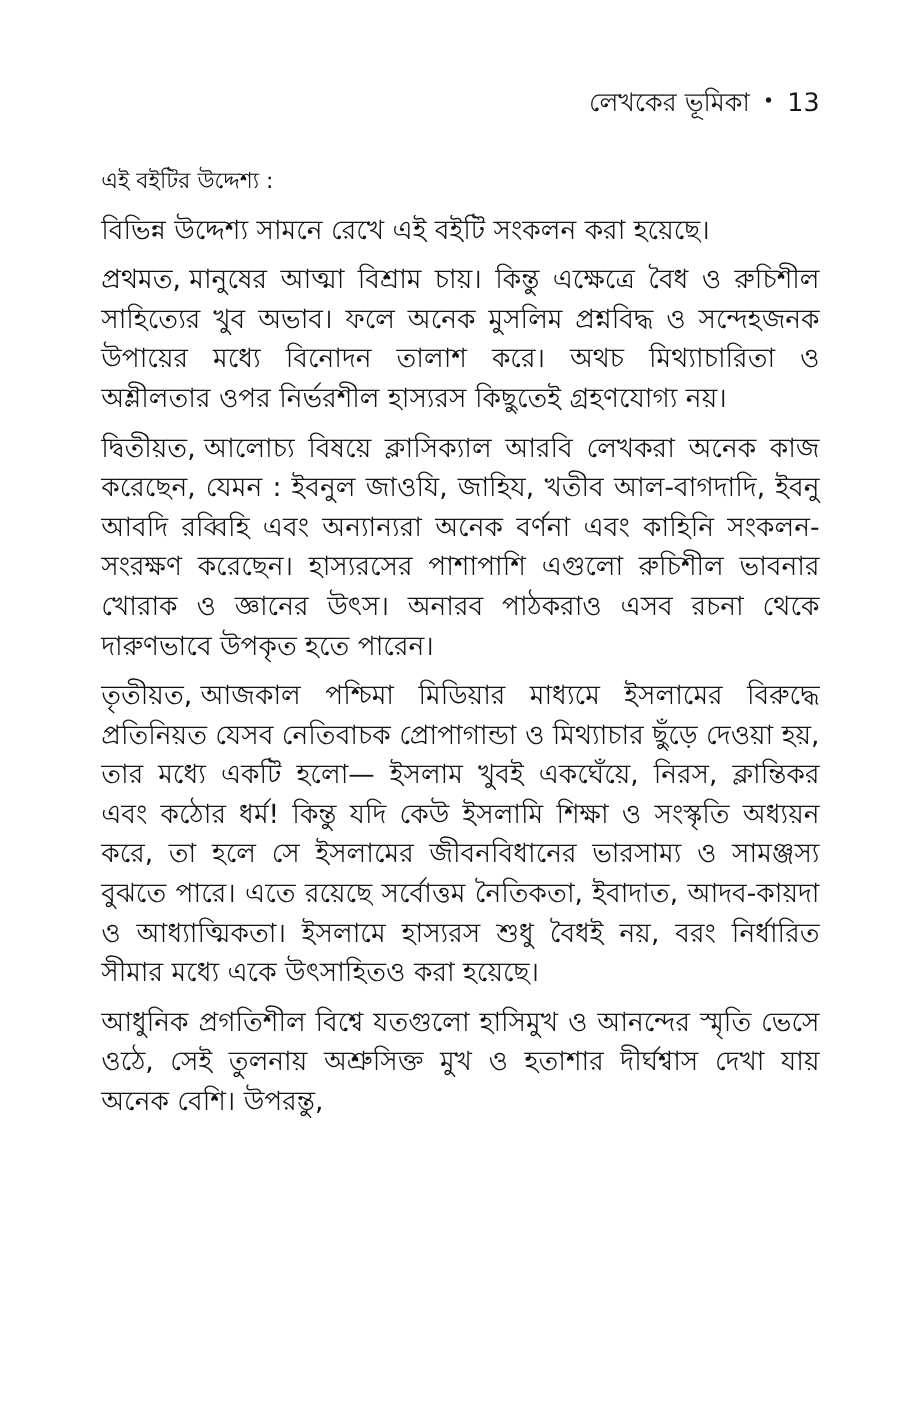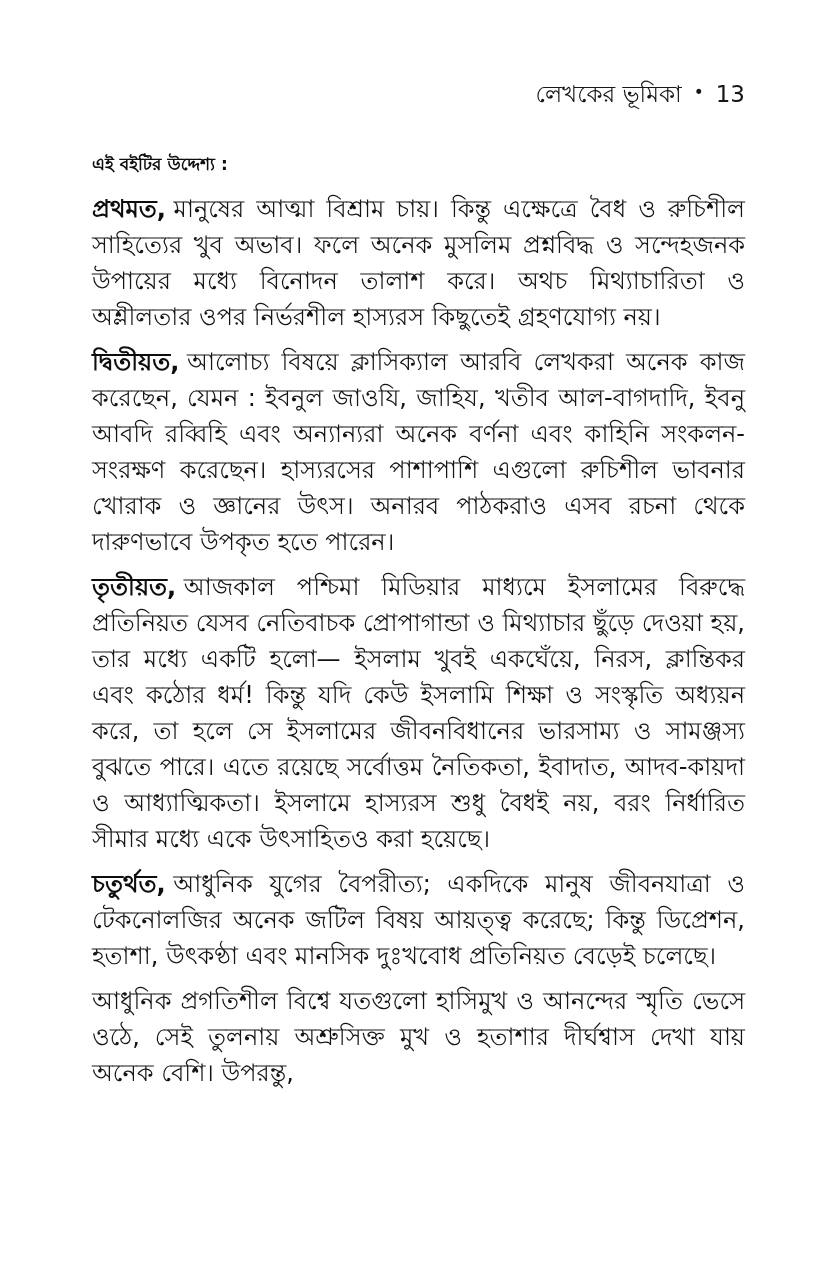--- a/index.html
+++ b/index.html
@@ -42,29 +42,29 @@
   .body-text {
     width: 653px;
     font-size: 24px;
     line-height: 36px;
     text-align: justify;
   }
   .body-text p {
     margin: 0 0 9px 0;
   }
   .section-heading {
-    font-size: 17px;
+    font-size: 20px;
     line-height: 36px;
-    font-weight: bold;
+    font-weight: normal;
     margin: 4px 0 9px 0;
     text-align: left;
     color: #0d0d0d;
   }
   .para-lead {
-    font-weight: bold;
+    font-weight: normal;
     margin-right: 0.32em;
     color: #0d0d0d;
   }
 </style>
 </head>
 <body>
 
 <div class="page">
 
   <div class="page-header">
@@ -72,35 +72,35 @@
     <span class="dot">•</span>
     <span>13</span>
   </div>
 
   <div class="body-text">
 
 
 
     <h2 class="section-heading">এই বইটির উদ্দেশ্য :</h2>
 
+    <p>
+      <span>বিভিন্ন উদ্দেশ্য সামনে রেখে এই বইটি সংকলন করা হয়েছে।</span>
+    </p>
 
     <p>
       <strong class="para-lead">প্রথমত,</strong><span>মানুষের আত্মা বিশ্রাম চায়। কিন্তু এক্ষেত্রে বৈধ ও রুচিশীল সাহিত্যের খুব অভাব। ফলে অনেক মুসলিম প্রশ্নবিদ্ধ ও সন্দেহজনক উপায়ের মধ্যে বিনোদন তালাশ করে। অথচ মিথ্যাচারিতা ও অশ্লীলতার ওপর নির্ভরশীল হাস্যরস কিছুতেই গ্রহণযোগ্য নয়।</span>
     </p>
 
     <p>
       <strong class="para-lead">দ্বিতীয়ত,</strong><span>আলোচ্য বিষয়ে ক্লাসিক্যাল আরবি লেখকরা অনেক কাজ করেছেন, যেমন : ইবনুল জাওযি, জাহিয, খতীব আল-বাগদাদি, ইবনু আবদি রব্বিহি এবং অন্যান্যরা অনেক বর্ণনা এবং কাহিনি সংকলন-সংরক্ষণ করেছেন। হাস্যরসের পাশাপাশি এগুলো রুচিশীল ভাবনার খোরাক ও জ্ঞানের উৎস। অনারব পাঠকরাও এসব রচনা থেকে দারুণভাবে উপকৃত হতে পারেন।</span>
     </p>
 
     <p>
       <strong class="para-lead">তৃতীয়ত,</strong><span>আজকাল পশ্চিমা মিডিয়ার মাধ্যমে ইসলামের বিরুদ্ধে প্রতিনিয়ত যেসব নেতিবাচক প্রোপাগান্ডা ও মিথ্যাচার ছুঁড়ে দেওয়া হয়, তার মধ্যে একটি হলো— ইসলাম খুবই একঘেঁয়ে, নিরস, ক্লান্তিকর এবং কঠোর ধর্ম! কিন্তু যদি কেউ ইসলামি শিক্ষা ও সংস্কৃতি অধ্যয়ন করে, তা হলে সে ইসলামের জীবনবিধানের ভারসাম্য ও সামঞ্জস্য বুঝতে পারে। এতে রয়েছে সর্বোত্তম নৈতিকতা, ইবাদাত, আদব-কায়দা ও আধ্যাত্মিকতা। ইসলামে হাস্যরস শুধু বৈধই নয়, বরং নির্ধারিত সীমার মধ্যে একে উৎসাহিতও করা হয়েছে।</span>
     </p>
 
-    <p>
-      <strong class="para-lead">চতুর্থত,</strong><span>আধুনিক যুগের বৈপরীত্য; একদিকে মানুষ জীবনযাত্রা ও টেকনোলজির অনেক জটিল বিষয় আয়ত্ত্ব করেছে; কিন্তু ডিপ্রেশন, হতাশা, উৎকণ্ঠা এবং মানসিক দুঃখবোধ প্রতিনিয়ত বেড়েই চলেছে।</span>
-    </p>
 
     <p>
       <span>আধুনিক প্রগতিশীল বিশ্বে যতগুলো হাসিমুখ ও আনন্দের স্মৃতি ভেসে ওঠে, সেই তুলনায় অশ্রুসিক্ত মুখ ও হতাশার দীর্ঘশ্বাস দেখা যায় অনেক বেশি। উপরন্তু,</span>
     </p>
 
   </div>
 </div>
 
 </body></html>

